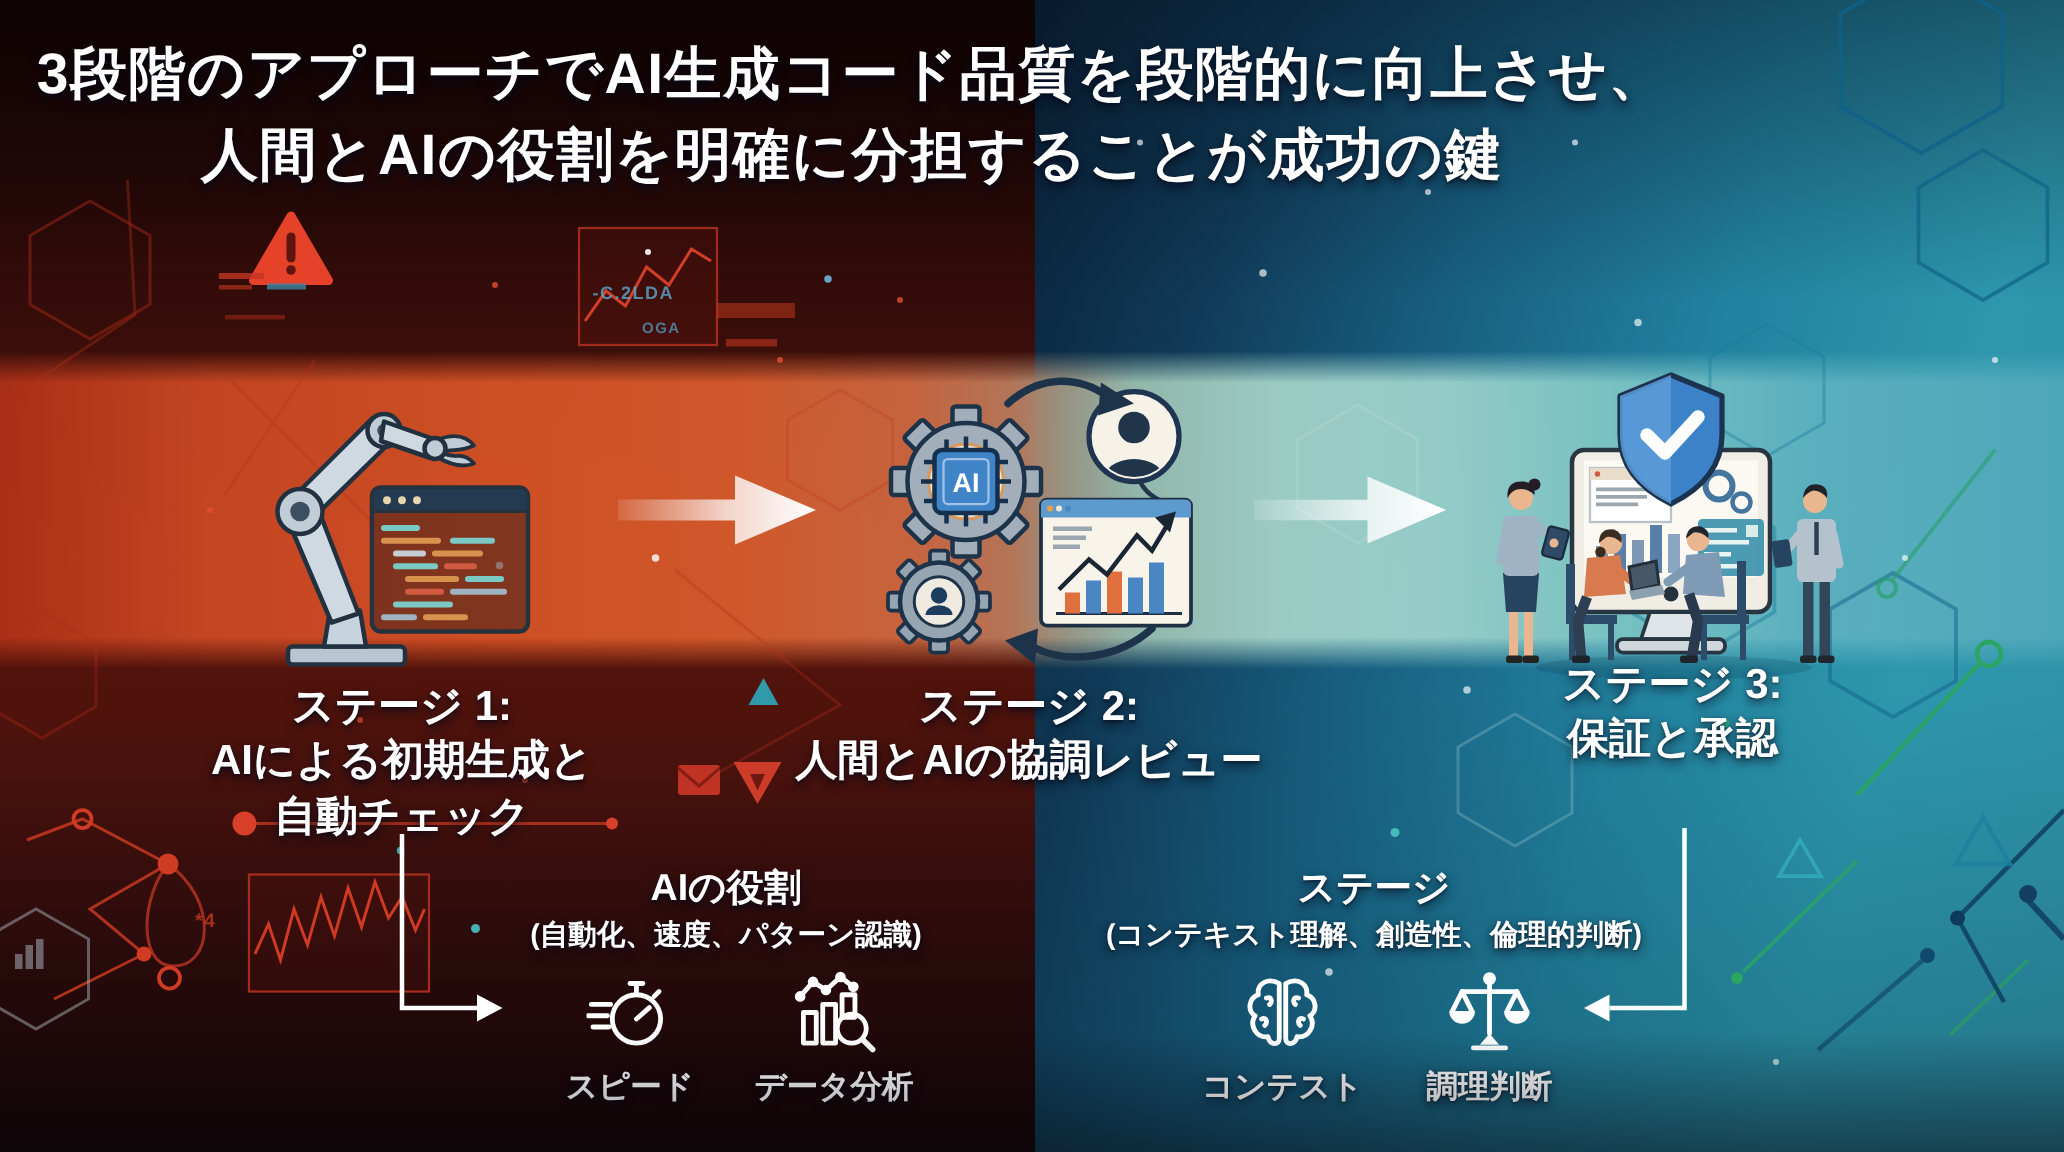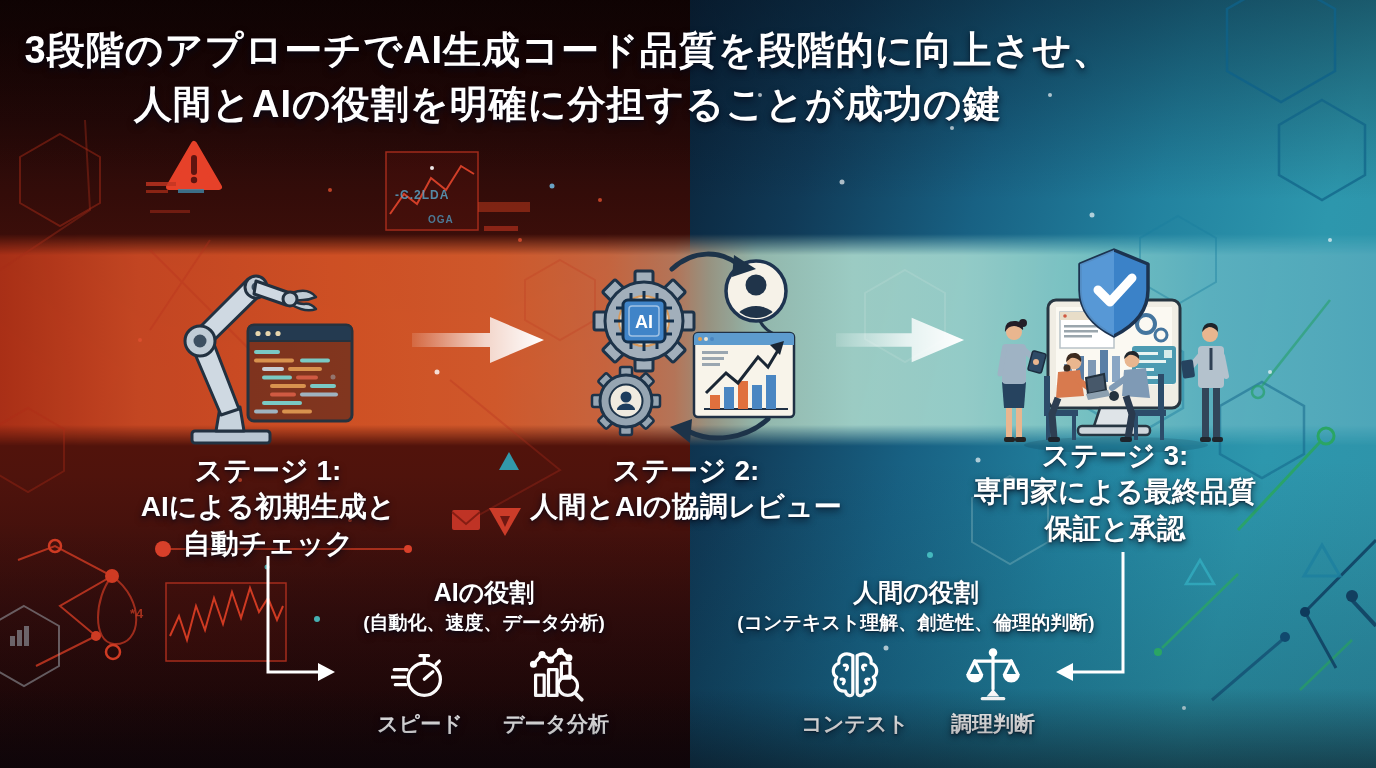--- a/index.html
+++ b/index.html
@@ -383,37 +383,36 @@
     <span>ステージ 1:</span>
     <span>AIによる初期生成と</span>
     <span>自動チェック</span>
   </div>
   <div class="stage-label txt" style="left:511px;top:453px;width:350px;">
     <span>ステージ 2:</span>
     <span>人間とAIの協調レビュー</span>
   </div>
   <div class="stage-label txt" style="left:963px;top:438px;width:304px;">
     <span>ステージ 3:</span>
-    <span>専門家による最終品質</span>
     <span>保証と承認</span>
   </div>
 
   <svg class="connectors" width="1376" height="768" viewBox="0 0 1376 768">
     <path d="M268,556 V672 H318" stroke="#ffffff" stroke-width="3" fill="none"></path>
     <polygon points="318,663 335,672 318,681" fill="#ffffff"></polygon>
     <path d="M1123,552 V672 H1073" stroke="#ffffff" stroke-width="3" fill="none"></path>
     <polygon points="1073,663 1056,672 1073,681" fill="#ffffff"></polygon>
   </svg>
 
   <div class="role txt" style="left:302px;top:577px;width:364px;">
     <div class="role-title">AIの役割</div>
-    <div class="role-sub">(自動化、速度、データ分析)</div>
+    <div class="role-sub">(自動化、速度、パターン認識)</div>
   </div>
   <div class="role txt" style="left:694px;top:577px;width:444px;">
-    <div class="role-title">人間の役割</div>
+    <div class="role-title">ステージ</div>
     <div class="role-sub">(コンテキスト理解、創造性、倫理的判断)</div>
   </div>
 
   <div class="icon-item txt" style="left:355px;">
     <svg class="glyph" viewBox="0 0 54 54" fill="none" stroke="#ffffff" stroke-width="3" stroke-linecap="round">
       <path d="M3,22 H15 M1,29 H13 M4,36 H14"></path>
       <circle cx="31" cy="31" r="15"></circle>
       <path d="M27,9 H35 M31,9 V16 M42,17 L45,14"></path>
       <path d="M31,31 L39,24"></path>
     </svg>

